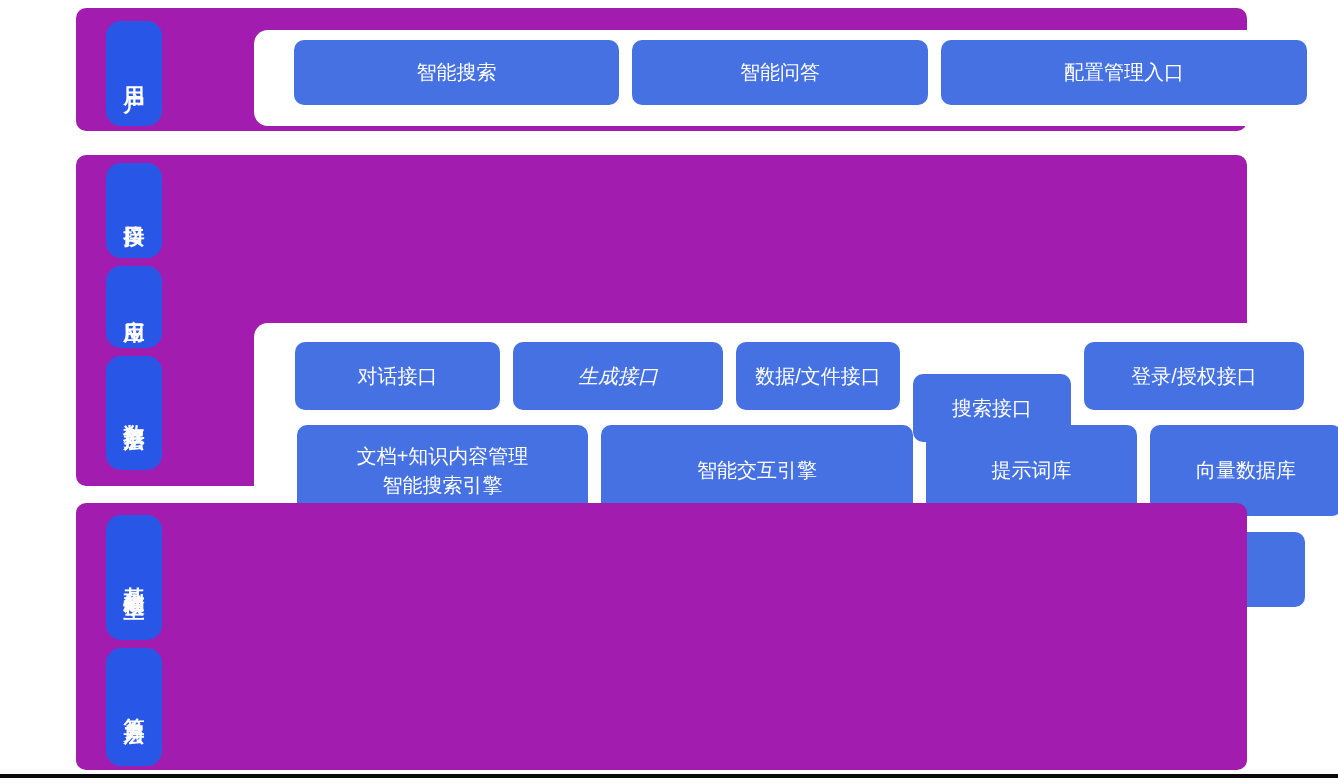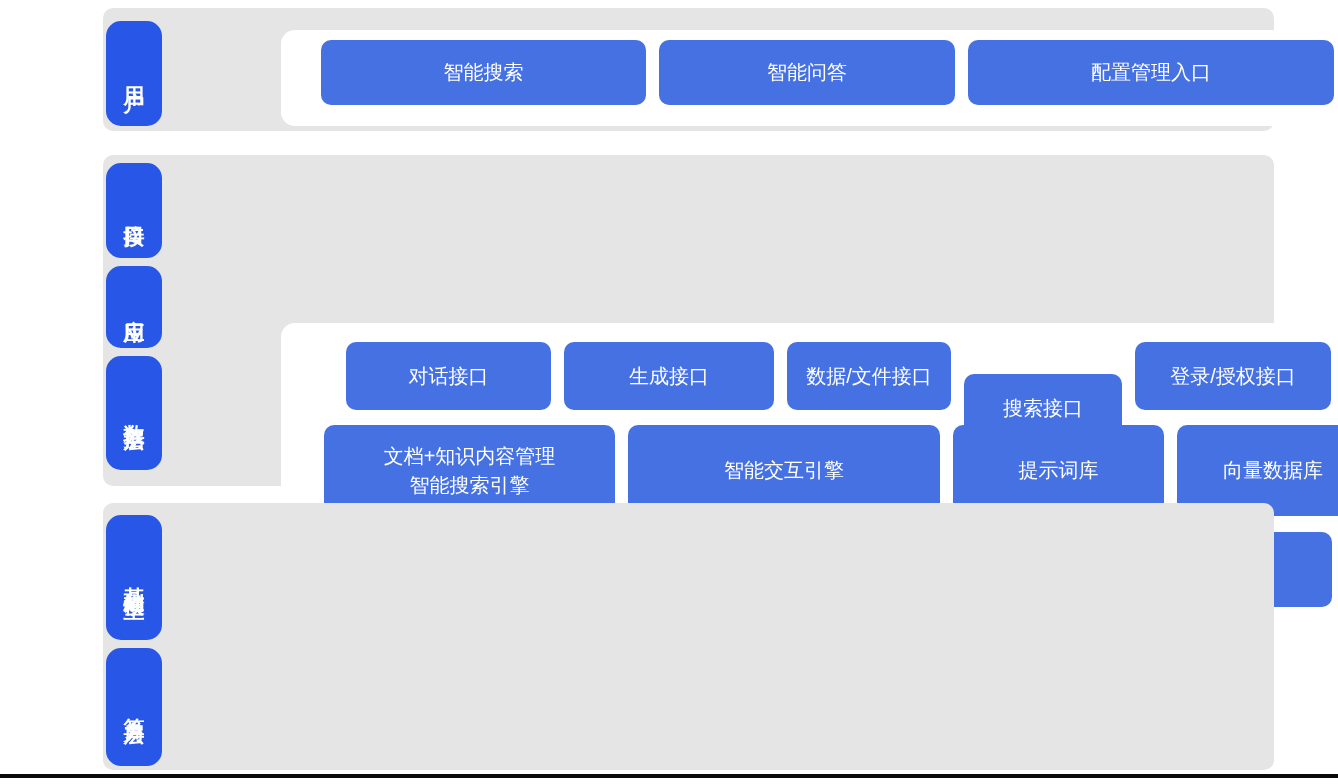--- a/index.html
+++ b/index.html
@@ -5,21 +5,21 @@
   html,body{margin:0;padding:0;}
   body{
     width:1338px;height:784px;
     background:#ffffff;
     font-family:"Liberation Sans","DejaVu Sans",sans-serif;
     position:relative;overflow:hidden;
   }
   .page{position:absolute;left:0;top:0;width:1338px;height:784px;}
 
   
-  .band{position:absolute;left:103px;width:1171px;background:#e5e5e5;border-radius:10px;}
+  .band{position:absolute;left:76px;width:1171px;background:#a21caf;border-radius:10px;}
   .band-1{top:8px;height:123px;}
   .band-2{top:155px;height:331px;}
   .band-3{top:503px;height:267px;}
 
   
   .panel{position:absolute;left:178px;width:1072px;background:#ffffff;border-radius:14px;}
   .panel-1{top:22px;height:96px;}
   .panel-2{top:168px;height:306px;}
 
   
@@ -34,39 +34,39 @@
   .lbl-user{top:21px;height:105px;}
   .lbl-interface{top:163px;height:95px;}
   .lbl-application{top:266px;height:82px;}
   .lbl-data{top:356px;height:114px;}
   .lbl-model{top:515px;height:125px;}
   .lbl-compute{top:648px;height:118px;}
 
   
   .row{position:absolute;left:0;display:flex;}
   .row-u  {top:10px; padding-left:40px;gap:13px;}
-  .row-s2a{top:19px; padding-left:65px;gap:13px;}
+  .row-s2a{top:19px; padding-left:41px;gap:13px;}
   .row-s2b{top:102px;padding-left:43px;gap:13px;}
   .row-s2c{top:209px;padding-left:41px;gap:13px;}
 
   .box{
     background:#4571e3;border-radius:10px;color:#ffffff;
     display:flex;align-items:center;justify-content:center;
     font-size:20px;line-height:29px;text-align:center;
     white-space:pre-line;
   }
   
   .row-u   .box{height:65px;}
   .row-s2a .box{height:68px;}
   .row-s2b .box{height:91px;}
   .row-s2c .box{height:75px;}
 
   
   .u1{width:325px;} .u2{width:296px;} .u3{width:366px;}
-  .a1{width:205px;} .a2{width:210px;} .a3{width:164px;} .a4{width:158px;margin-top:32px;} .a5{width:196px;text-align:right;}
+  .a1{width:205px;} .a2{width:210px;font-style:italic;} .a3{width:164px;} .a4{width:158px;margin-top:32px;} .a5{width:220px;text-align:right;}
   .b1{width:291px;} .b2{width:312px;} .b3{width:211px;} .b4{width:192px;}
   .c1{width:301px;} .c2{width:343px;} .c3{width:340px;}
 
   .bottom-line{position:absolute;left:0;top:774px;width:1338px;height:4px;background:#0a0a0a;}
 </style>
 </head>
 <body>
 
 <div class="page">
 

